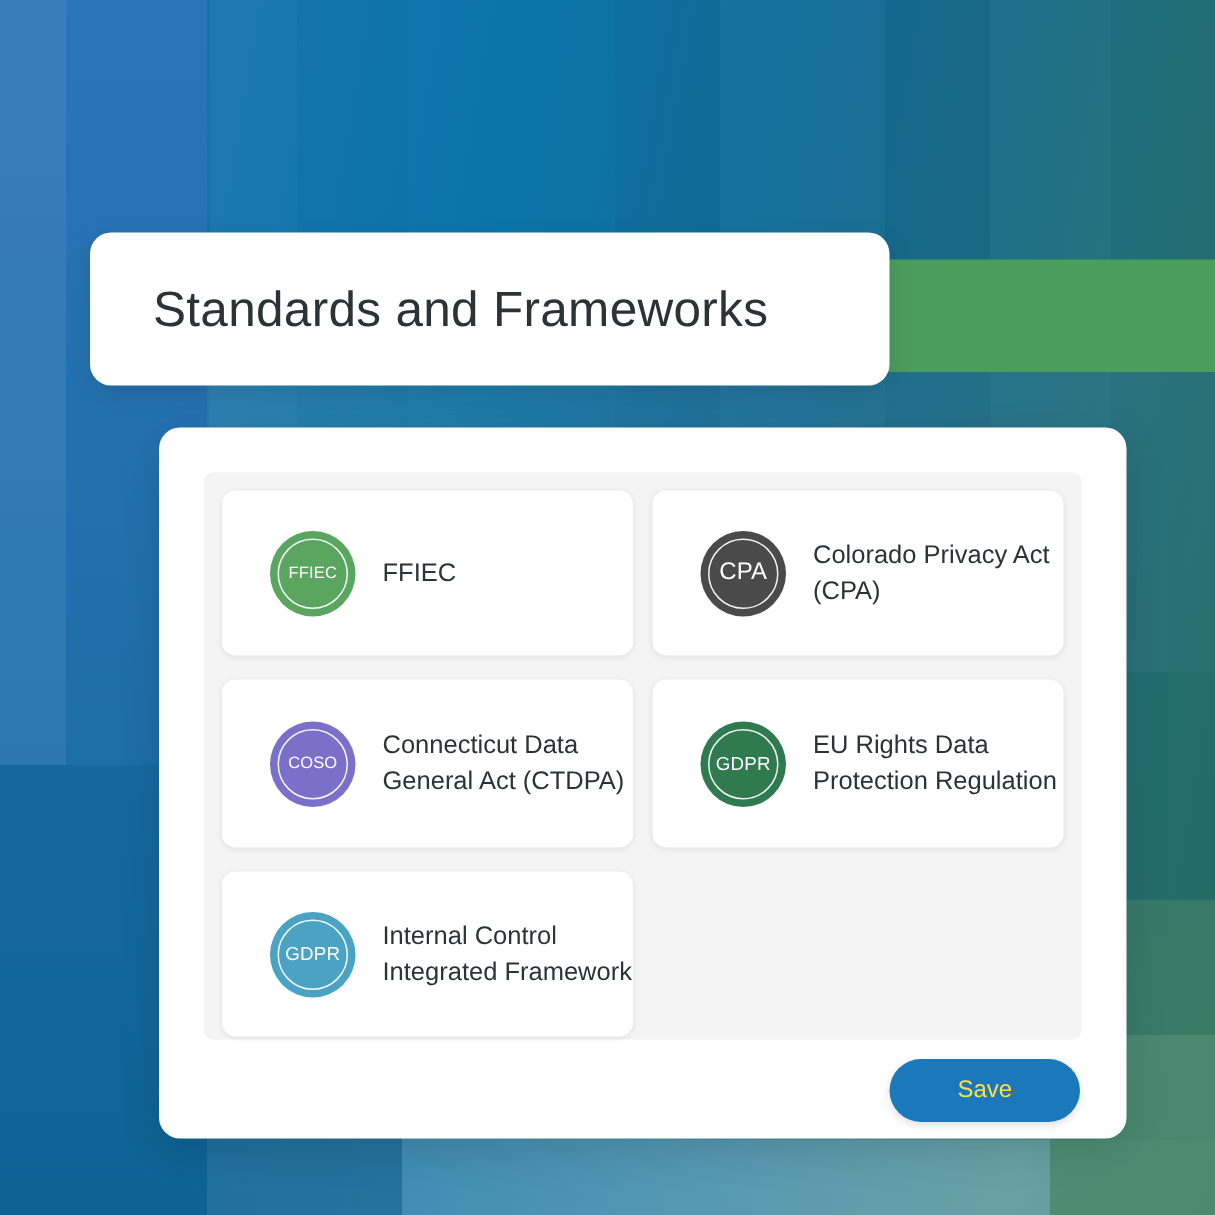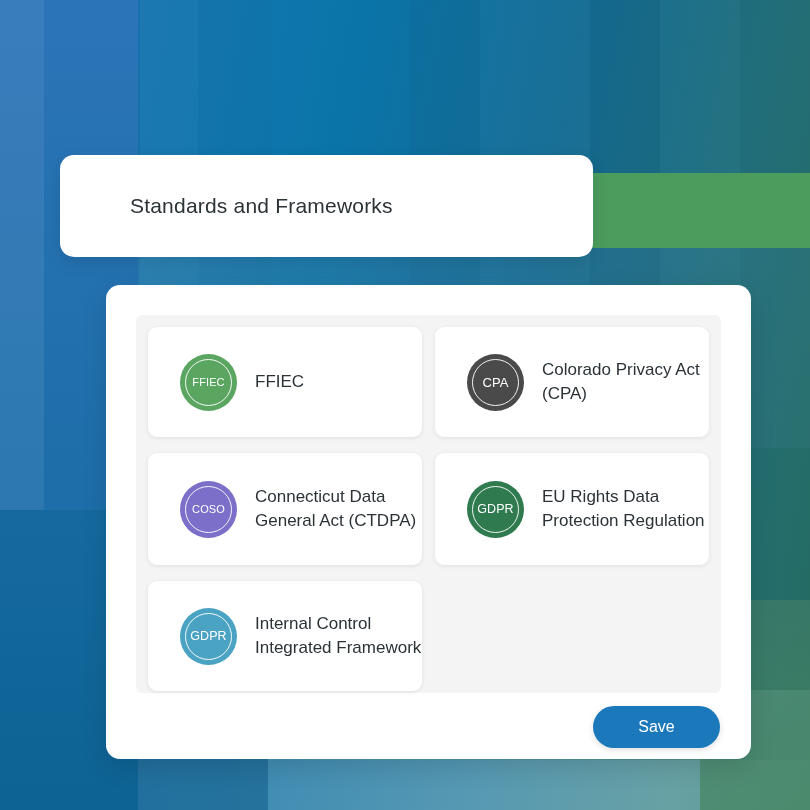--- a/index.html
+++ b/index.html
@@ -121,22 +121,22 @@
     position: absolute;
     left: 60px; top: 155px;
     width: 533px; height: 102px;
     background: #ffffff;
     border-radius: 14px;
     box-shadow: 0 6px 18px rgba(0,0,0,0.10);
     display: flex;
     align-items: center;
   }
   .title-text {
-    margin-left: 70px;
-    font-size: 21px;
+    margin-left: 42px;
+    font-size: 33px;
     color: #2b3337;
     font-weight: 400;
     letter-spacing: 0.2px;
     white-space: nowrap;
   }
 
   
   .main-panel {
     position: absolute;
     left: 106px; top: 285px;
@@ -198,39 +198,39 @@
     position: relative;
     z-index: 2;
     color: #ffffff;
     font-size: 12.5px;
     letter-spacing: 0.1px;
     line-height: 1;
     white-space: nowrap;
   }
   .badge-text.sz-5 { font-size: 11px; }
   .badge-text.sz-4 { font-size: 12.5px; text-align: center; }
-  .badge-text.sz-3 { font-size: 13px; }
+  .badge-text.sz-3 { font-size: 16px; }
 
   .fw-label {
     margin-left: 18px;
     font-size: 17px;
     line-height: 24px;
     color: #2b3337;
     max-width: 168px;
   }
 
   
   .save-btn {
     position: absolute;
     left: 487px; top: 421px;
     width: 127px; height: 42px;
     background: #1b79bb;
     border: none;
     border-radius: 21px;
-    color: #ffffff;
+    color: #fde047;
     font-size: 16px;
     font-family: "Liberation Sans", sans-serif;
     cursor: pointer;
     box-shadow: 0 2px 6px rgba(0,0,0,0.13);
   }
 </style>
 </head>
 <body>
 
 <div id="stage">

